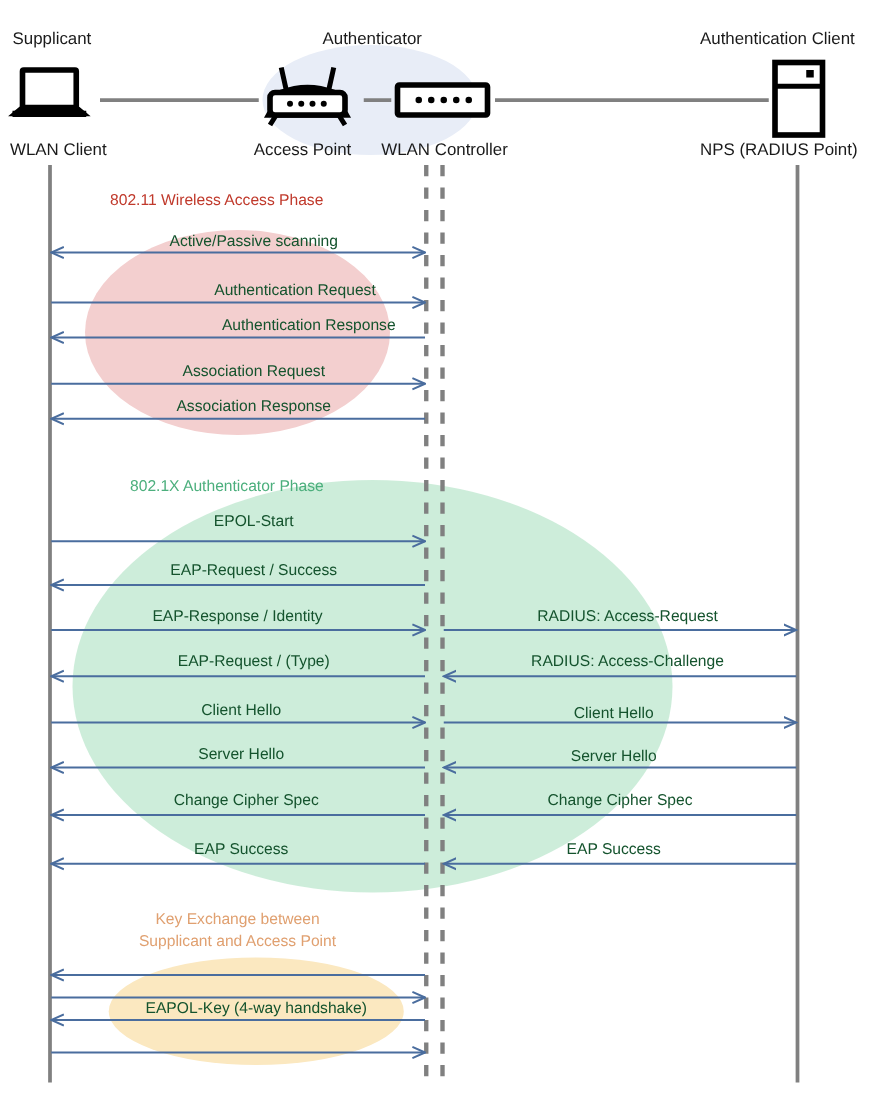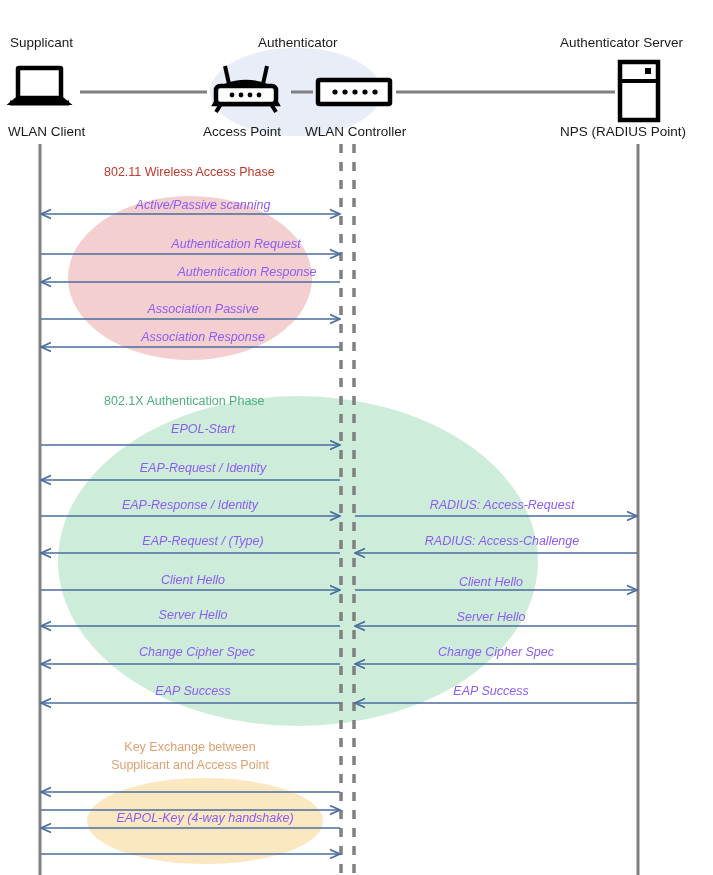--- a/index.html
+++ b/index.html
@@ -3,45 +3,44 @@
 <meta charset="utf-8">
 <title>WLAN 802.1X Authentication Sequence Diagram</title>
 <style>
   html,body{margin:0;padding:0;background:#ffffff;}
   body{
     font-family:"Liberation Sans", sans-serif;
     width:713px;height:875px;
     position:relative;overflow:hidden;
     color:#1a1a1a;
   }
-  #stage{position:absolute;left:0;top:16px;width:713px;height:660px;}
+  #stage{position:absolute;left:0;top:4px;width:713px;height:660px;}
   .svg-layer{position:absolute;left:0;top:0;width:713px;height:875px;}
 
   
   .actor-top{
     position:absolute;font-size:13.5px;color:#1a1a1a;
     white-space:nowrap;text-align:center;
   }
   .actor-bottom{
     position:absolute;font-size:13.5px;color:#1a1a1a;
     white-space:nowrap;text-align:left;
   }
 
   
   .phase-title{
     position:absolute;font-size:12.5px;font-weight:400;
     white-space:nowrap;text-align:center;line-height:19px;
   }
 
   
   .msg-label{
-    position:absolute;font-size:12.5px;color:#8b5cf6;
+    position:absolute;font-size:12.5px;color:#14532d;
     white-space:nowrap;text-align:left;
     transform:translateX(-50%);
-    font-style:italic;
   }
 </style>
 </head>
 <body>
 
 <div id="stage">
 
   <svg class="svg-layer" viewBox="0 0 713 875">
     <defs>
       <marker id="arrR" viewBox="0 0 10 10" refX="9" refY="5" markerWidth="7" markerHeight="7" orient="auto-start-reverse">
@@ -132,42 +131,42 @@
       <line x1="355" y1="537" x2="637" y2="537" marker-start="url(#arrL)"></line>
       <line x1="355" y1="574" x2="637" y2="574" marker-end="url(#arrR)"></line>
       <line x1="355" y1="610" x2="637" y2="610" marker-start="url(#arrL)"></line>
       <line x1="355" y1="648" x2="637" y2="648" marker-start="url(#arrL)"></line>
       <line x1="355" y1="687" x2="637" y2="687" marker-start="url(#arrL)"></line>
     </g>
   </svg>
 
   <div class="actor-top" style="left:10px;top:19px;">Supplicant</div>
   <div class="actor-top" style="left:258px;top:19px;">Authenticator</div>
-  <div class="actor-top" style="left:560px;top:19px;">Authenticator Server</div>
+  <div class="actor-top" style="left:560px;top:19px;">Authentication Client</div>
 
   <div class="actor-bottom" style="left:8px;top:108px;">WLAN Client</div>
   <div class="actor-bottom" style="left:203px;top:108px;">Access Point</div>
   <div class="actor-bottom" style="left:305px;top:108px;">WLAN Controller</div>
   <div class="actor-bottom" style="left:560px;top:108px;">NPS (RADIUS Point)</div>
 
-  <div class="phase-title" style="left:88px;top:147px;color:#C0392B;margin-left:16px;">802.11 Wireless Access Phase</div>
+  <div class="phase-title" style="left:88px;top:147px;color:#C0392B;">802.11 Wireless Access Phase</div>
 
-  <div class="phase-title" style="left:104px;top:376px;color:#4CAF7D;">802.1X Authentication Phase</div>
+  <div class="phase-title" style="left:104px;top:376px;color:#4CAF7D;">802.1X Authenticator Phase</div>
 
   <div class="phase-title" style="left:92px;top:740px;width:196px;color:#E0A070;">Supplicant and Access Point</div>
   <div class="phase-title" style="left:100px;top:722px;width:180px;color:#E0A070;">Key Exchange between</div>
 
   <div class="msg-label" style="left:203px;top:182px;">Active/Passive scanning</div>
   <div class="msg-label" style="left:203px;top:221px;margin-left:33px;">Authentication Request</div>
   <div class="msg-label" style="left:203px;top:249px;margin-left:44px;">Authentication Response</div>
-  <div class="msg-label" style="left:203px;top:286px;">Association Passive</div>
+  <div class="msg-label" style="left:203px;top:286px;">Association Request</div>
   <div class="msg-label" style="left:203px;top:314px;">Association Response</div>
 
   <div class="msg-label" style="left:203px;top:406px;">EPOL-Start</div>
-  <div class="msg-label" style="left:203px;top:445px;">EAP-Request / Identity</div>
+  <div class="msg-label" style="left:203px;top:445px;">EAP-Request / Success</div>
   <div class="msg-label" style="left:190px;top:482px;">EAP-Response / Identity</div>
   <div class="msg-label" style="left:175px;top:518px;margin-left:28px;">EAP-Request / (Type)</div>
   <div class="msg-label" style="left:193px;top:557px;">Client Hello</div>
   <div class="msg-label" style="left:193px;top:592px;">Server Hello</div>
   <div class="msg-label" style="left:197px;top:629px;">Change Cipher Spec</div>
   <div class="msg-label" style="left:193px;top:668px;">EAP Success</div>
   <div class="msg-label" style="left:205px;top:795px;">EAPOL-Key (4-way handshake)</div>
 
   <div class="msg-label" style="left:502px;top:482px;">RADIUS: Access-Request</div>
   <div class="msg-label" style="left:502px;top:518px;">RADIUS: Access-Challenge</div>

